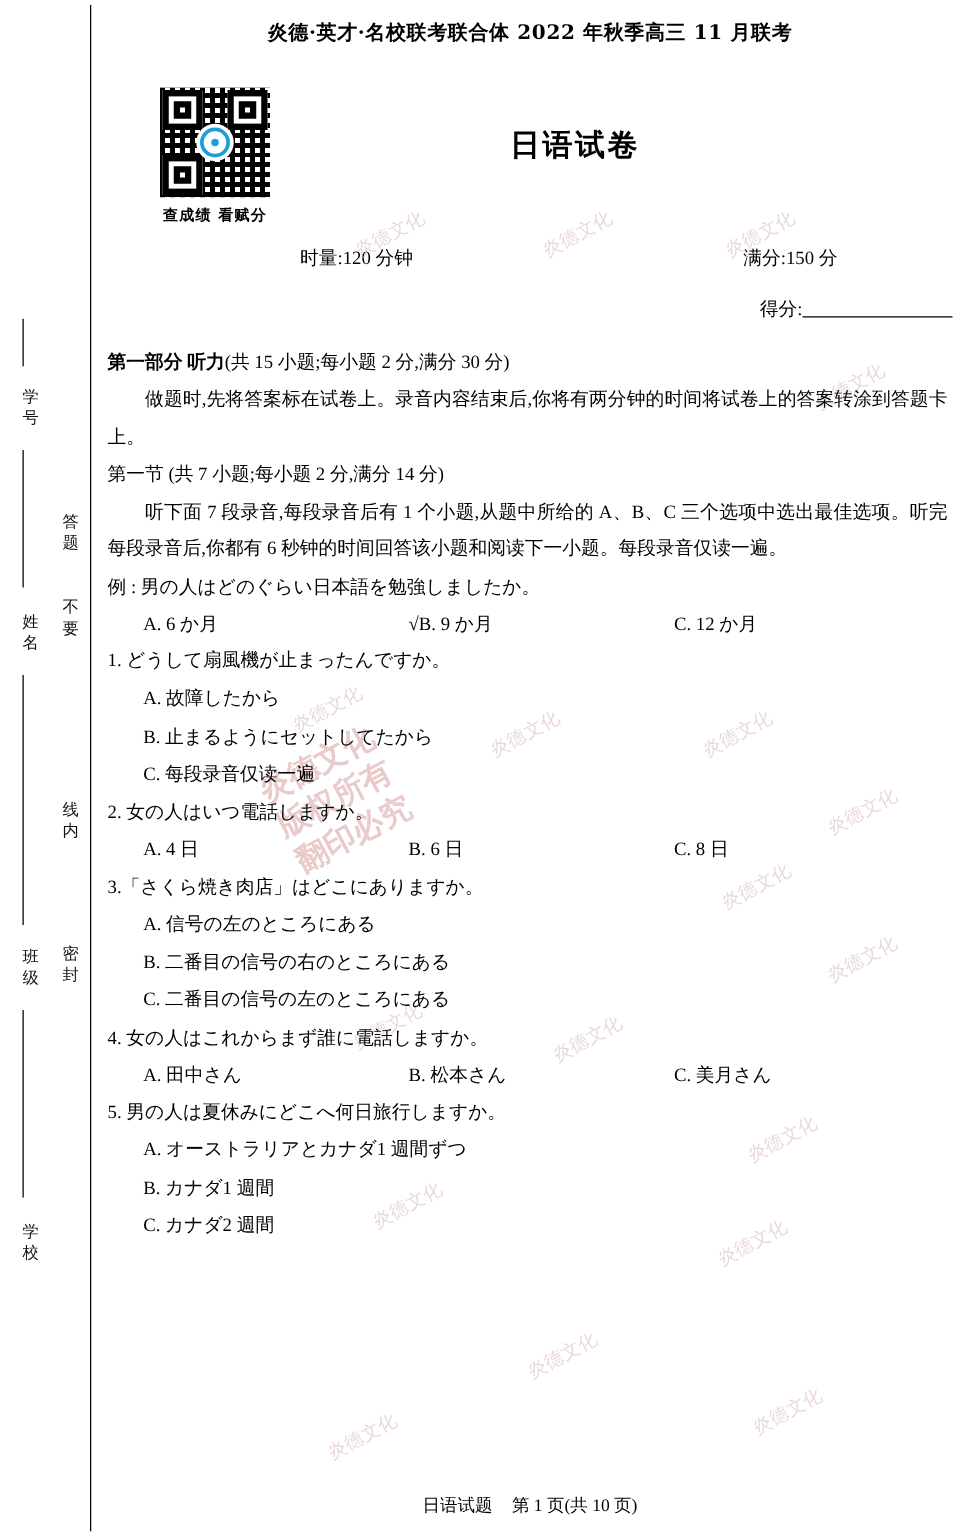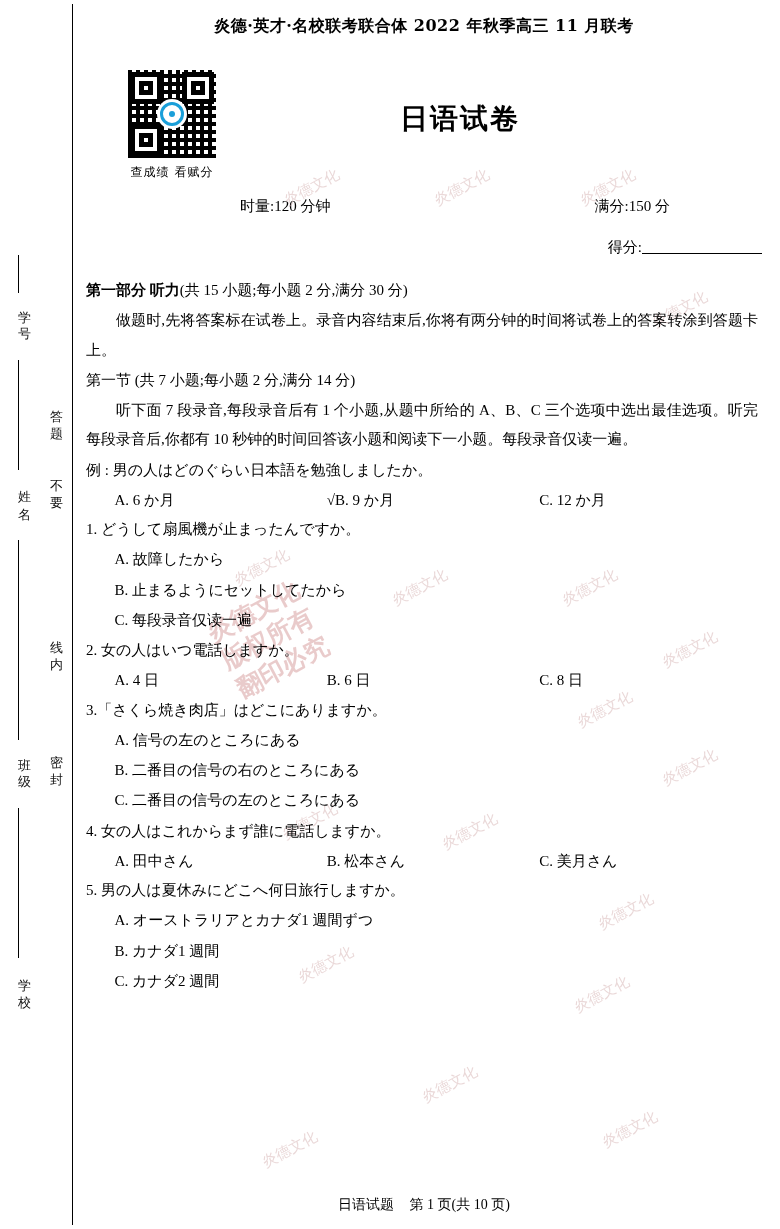--- a/index.html
+++ b/index.html
@@ -132,30 +132,31 @@
     border: 5px solid #000;
     background: #fff;
     box-shadow: inset 0 0 0 4px #fff, inset 0 0 0 9px #000;
     z-index: 2;
   }
   #qr-caption {
     margin-top: 4px;
     font-size: 12px;
     letter-spacing: 1px;
     font-family: "DejaVu Serif", "Liberation Serif", serif;
+    font-weight: bold;
   }
 
   
   #subject-title {
     position: absolute;
     left: 250px;
     top: 100px;
     width: 420px;
     text-align: center;
-    font-size: 28px;
+    font-size: 24px;
     font-weight: bold;
     letter-spacing: 2px;
     font-family: "DejaVu Serif", "Liberation Serif", serif;
   }
 
   
   #exam-meta {
     position: absolute;
     left: 240px;
     top: 197px;
@@ -318,21 +319,21 @@
 <div id="content">
 
   <p class="p sec-head">
     <span>第一部分  听力</span><span class="normal">(共 15 小题;每小题 2 分,满分 30 分)</span>
   </p>
 
   <p class="p indent">做题时,先将答案标在试卷上。录音内容结束后,你将有两分钟的时间将试卷上的答案转涂到答题卡上。</p>
 
   <p class="p">第一节 (共 7 小题;每小题 2 分,满分 14 分)</p>
 
-  <p class="p indent">听下面 7 段录音,每段录音后有 1 个小题,从题中所给的 A、B、C 三个选项中选出最佳选项。听完每段录音后,你都有 10 秒钟的时间回答该小题和阅读下一小题。每段录音仅读一遍。</p>
+  <p class="p indent">听下面 7 段录音,每段录音后有 1 个小题,从题中所给的 A、B、C 三个选项中选出最佳选项。听完每段录音后,你都有 6 秒钟的时间回答该小题和阅读下一小题。每段录音仅读一遍。</p>
 
   <p class="p">例 : 男の人はどのぐらい日本語を勉強しましたか。</p>
   <div class="opts">
     <span class="o">A. 6 か月</span>
     <span class="o">√B. 9 か月</span>
     <span class="o">C. 12 か月</span>
   </div>
 
   <p class="p">1. どうして扇風機が止まったんですか。</p>
   <p class="p opt">A. 故障したから</p>

